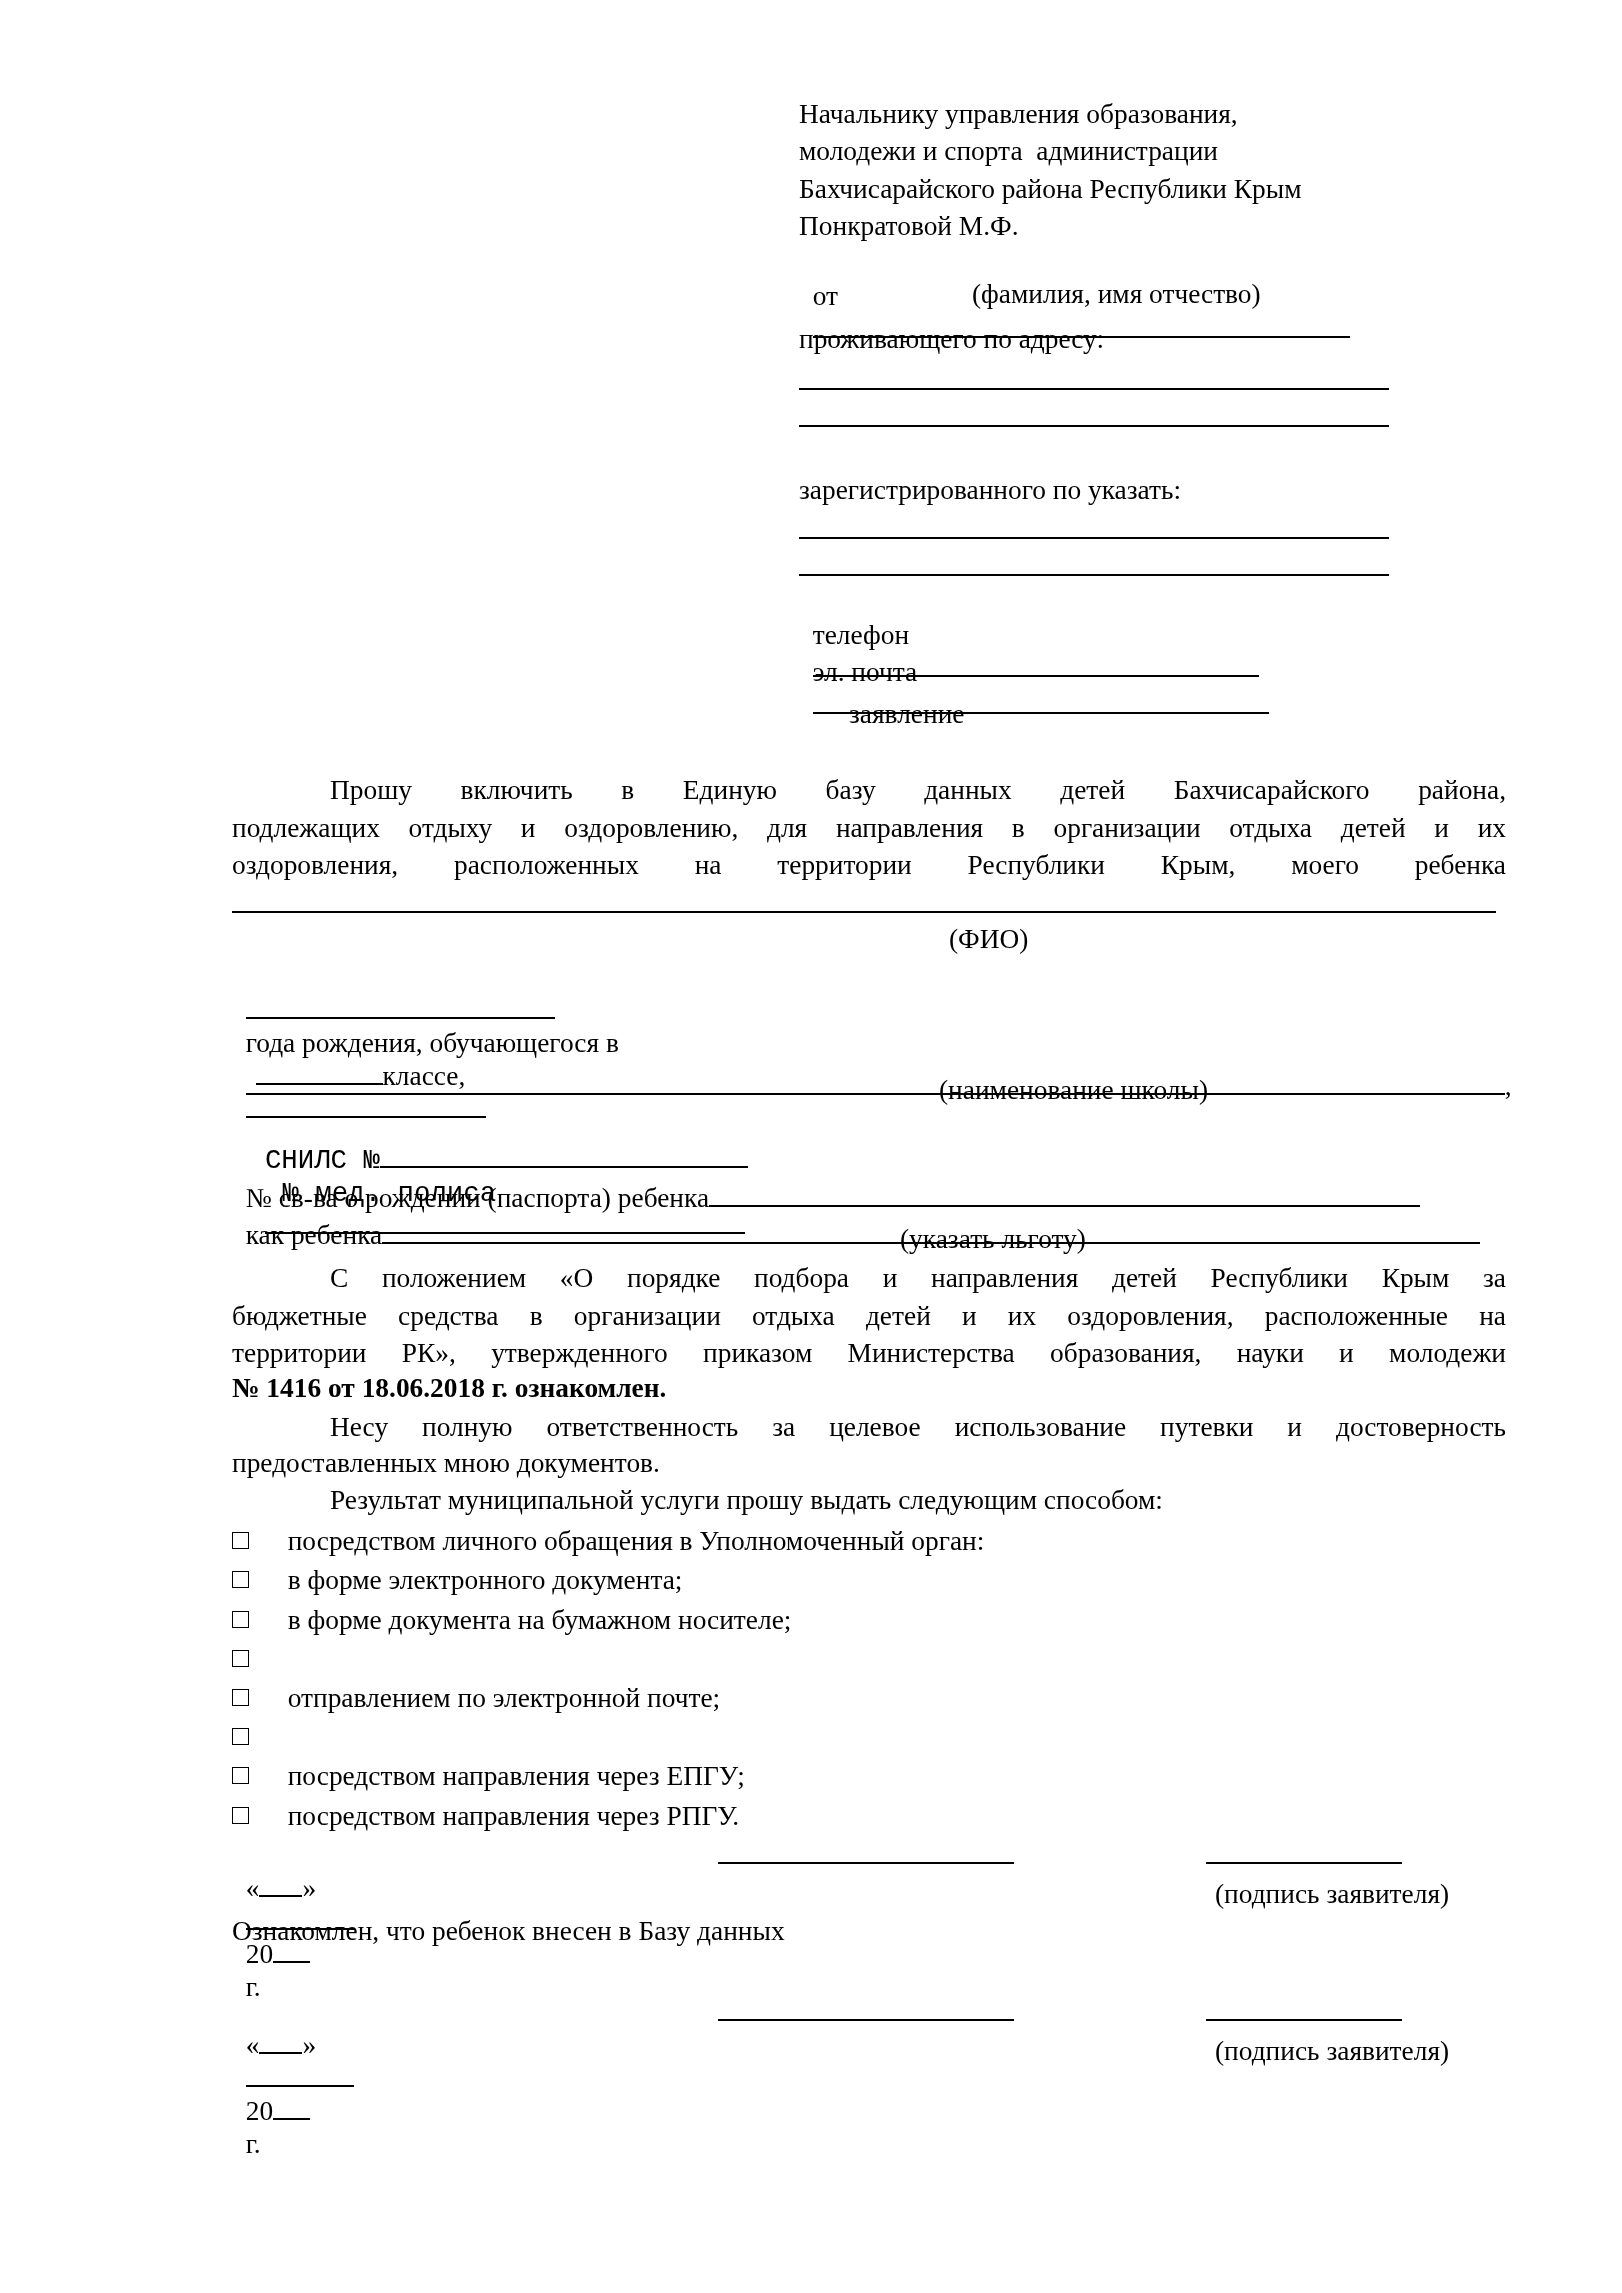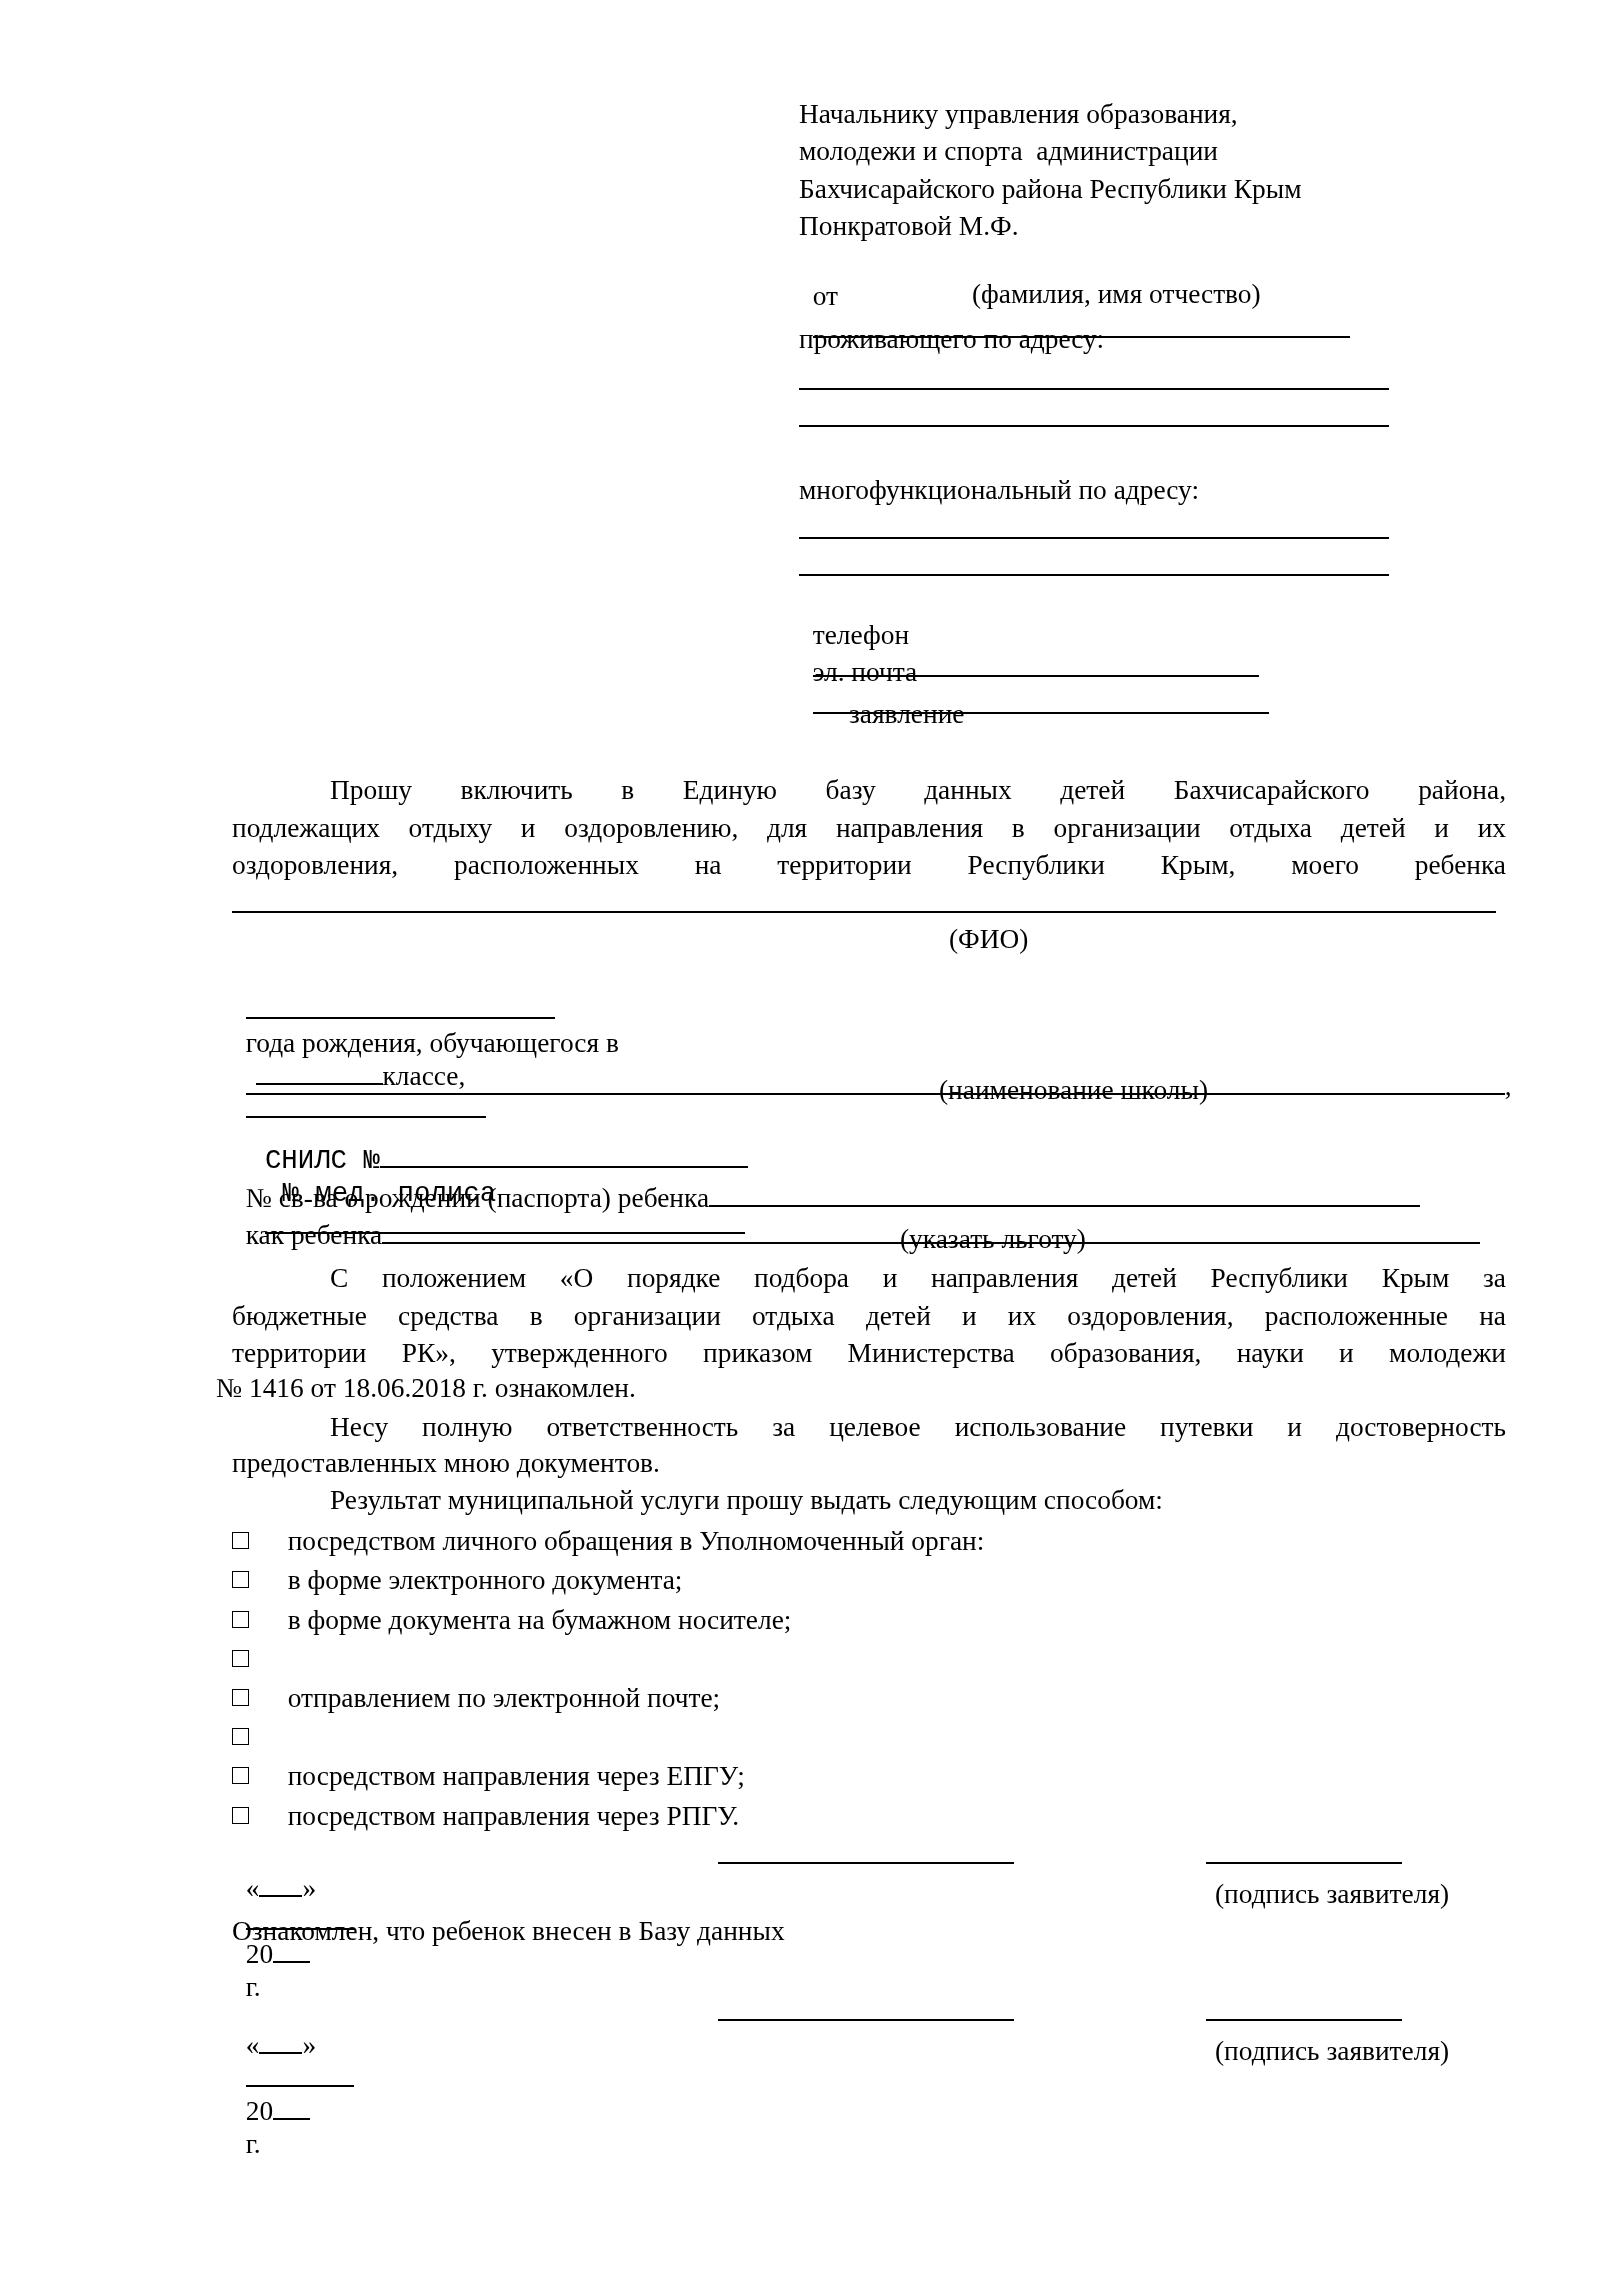--- a/index.html
+++ b/index.html
@@ -26,21 +26,21 @@
 
 <div class="line hdr" style="top:247px;">
   <span>от</span>
   <span class="blank" style="width:537px;"></span>
 </div>
 <div class="line" style="top:278px; left:972px;">(фамилия, имя отчество)</div>
 <div class="line hdr" style="top:323px;">проживающего по адресу:</div>
 <div class="line hdr" style="top:365px;"><span class="blank" style="width:590px;"></span></div>
 <div class="line hdr" style="top:402px;"><span class="blank" style="width:590px;"></span></div>
 
-<div class="line hdr" style="top:474px;">многофункциональный по адресу:</div>
+<div class="line hdr" style="top:474px;">зарегистрированного по указать:</div>
 <div class="line hdr" style="top:514px;"><span class="blank" style="width:590px;"></span></div>
 <div class="line hdr" style="top:551px;"><span class="blank" style="width:590px;"></span></div>
 
 <div class="line hdr" style="top:586px;">
   <span>телефон</span>
   <span class="blank" style="width:446px;"></span>
 </div>
 <div class="line hdr" style="top:623px;">
   <span>эл. почта</span>
   <span class="blank" style="width:456px;"></span>
@@ -76,21 +76,21 @@
   <span>№ св-ва о рождении (паспорта) ребенка</span><span class="blank" style="width:711px;"></span>
 </div>
 <div class="line" style="top:1186px; left:232px;">
   <span>как ребенка</span><span class="blank" style="width:1098px;"></span>
 </div>
 <div class="line" style="top:1223px; left:900px;">(указать льготу)</div>
 
 <div class="just indent" style="top:1260px;">С положением «О порядке подбора и направления детей Республики Крым за</div>
 <div class="just" style="top:1298px;">бюджетные средства в организации отдыха детей и их оздоровления, расположенные на</div>
 <div class="just" style="top:1335px;">территории РК», утвержденного приказом Министерства образования, науки и молодежи</div>
-<div class="line" style="top:1372px; left:216px;">№ 1416 от 18.06.2018 г. ознакомлен.</div>
+<div class="line" style="top:1372px; left:232px;font-weight:bold;">№ 1416 от 18.06.2018 г. ознакомлен.</div>
 
 <div class="just indent" style="top:1409px;">Несу полную ответственность за целевое использование путевки и достоверность</div>
 <div class="line" style="top:1447px; left:232px;">предоставленных мною документов.</div>
 
 <div class="line" style="top:1484px; left:330px;">Результат муниципальной услуги прошу выдать следующим способом:</div>
 
 <div class="line cb" style="top:1525px;"><span class="cbbox"></span><span>посредством личного обращения в Уполномоченный орган:</span></div>
 <div class="line cb" style="top:1564px;"><span class="cbbox"></span><span>в форме электронного документа;</span></div>
 <div class="line cb" style="top:1604px;"><span class="cbbox"></span><span>в форме документа на бумажном носителе;</span></div>
 <div class="line cb" style="top:1643px;"><span class="cbbox"></span></div>

